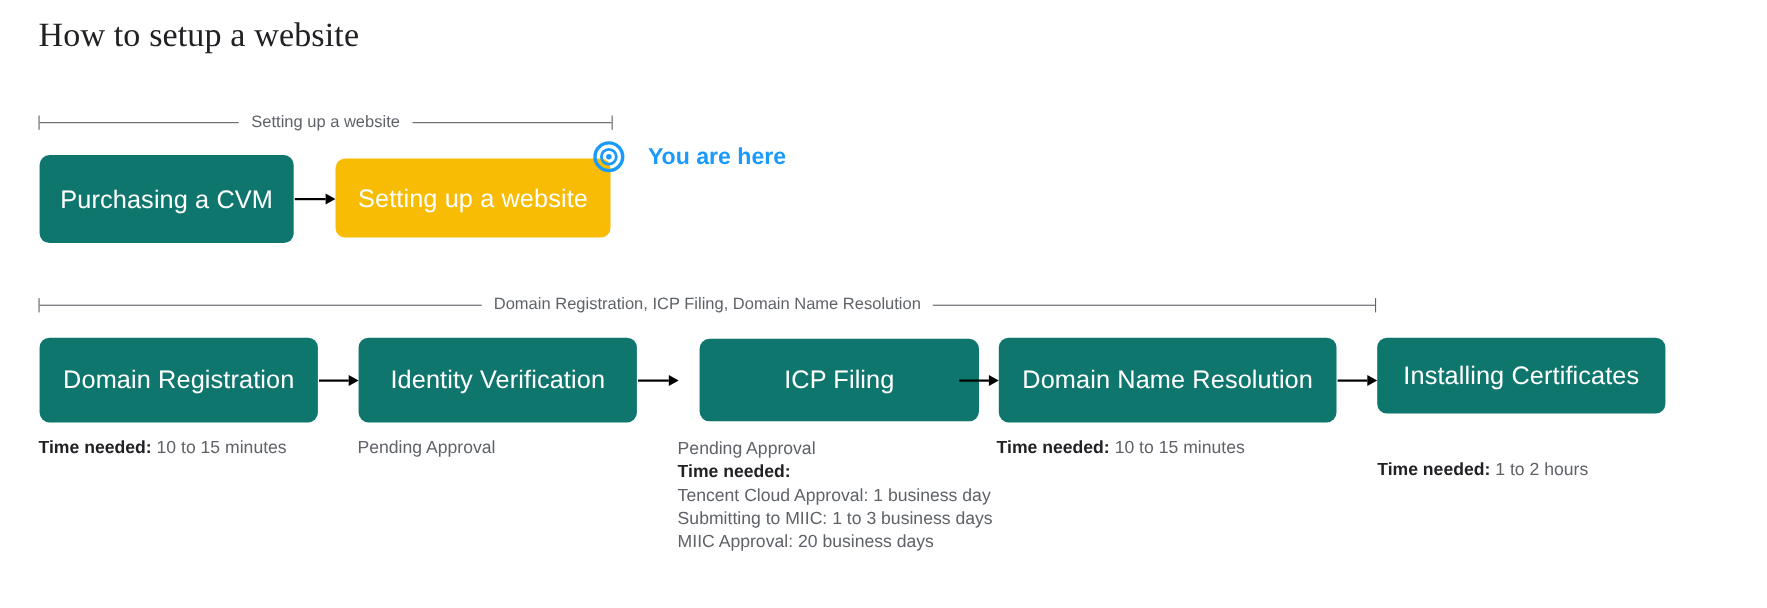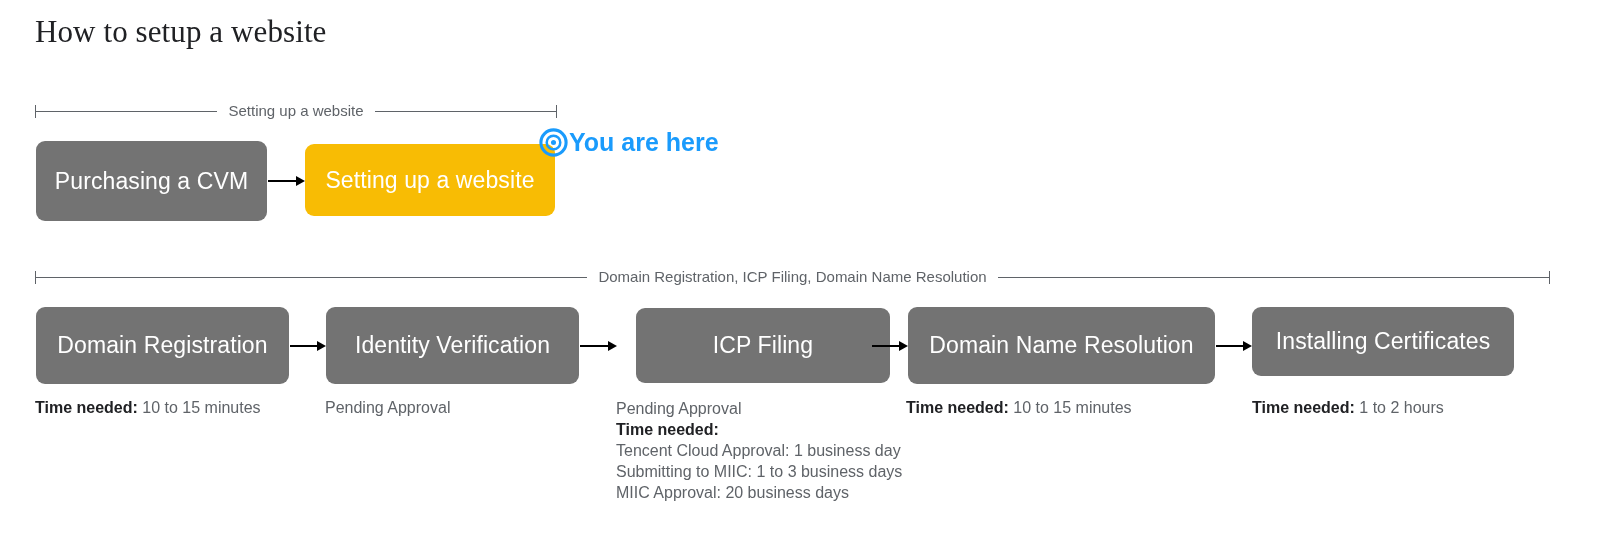--- a/index.html
+++ b/index.html
@@ -51,38 +51,38 @@
     flex: 0 0 auto;
     padding: 0 11px;
     font-size: 15px;
     color: #5f6368;
     white-space: nowrap;
     line-height: 1;
     transform: translateY(-1px);
   }
 
   #ruler-top { left: 35px; top: 100px; width: 522px; }
-  #ruler-bottom { left: 35px; top: 266px; width: 1515px; }
+  #ruler-bottom { left: 35px; top: 266px; width: 1216px; }
 
   
   .node {
     position: absolute;
     border-radius: 9px;
     display: flex;
     align-items: center;
     justify-content: center;
     box-sizing: border-box;
     color: #ffffff;
     font-size: 23px;
     font-weight: 400;
     letter-spacing: 0.1px;
     white-space: nowrap;
     cursor: pointer;
   }
-  .node.blue   { background: #737373; }
+  .node.blue   { background: #0f766e; }
   .node.orange { background: #f8bc04; }
 
   
   #node-purchasing-cvm   { left: 36px;  top: 141px; width: 231px; height: 80px; }
   #node-setting-website  { left: 305px; top: 144px; width: 250px; height: 72px; }
 
   
   #node-domain-registration   { left: 36px;   top: 307px; width: 253px; height: 77px; }
   #node-identity-verification { left: 326px;  top: 307px; width: 253px; height: 77px; }
   #node-icp-filing            { left: 636px;  top: 308px; width: 254px; height: 75px; }
@@ -122,21 +122,22 @@
     top: 127px;
     display: flex;
     align-items: center;
   }
   #you-are-here-icon {
     width: 31px;
     height: 31px;
     flex: 0 0 auto;
   }
   #you-are-here-label {
-    font-size: 25px;
+    margin-left: 20px;
+    font-size: 21px;
     font-weight: bold;
     color: #1a9bfc;
     white-space: nowrap;
   }
 
   
   .caption {
     position: absolute;
     font-size: 16px;
     color: #5f6368;
@@ -147,21 +148,21 @@
     color: #202124;
     font-weight: bold;
     margin-top: 36px;
   }
   .caption .line { display: block; }
 
   #caption-domain-registration    { left: 35px;   top: 397px; }
   #caption-identity-verification  { left: 325px;  top: 397px; }
   #caption-icp-filing             { left: 616px;  top: 398px; }
   #caption-domain-name-resolution { left: 906px;  top: 397px; }
-  #caption-installing-certificates{ left: 1252px; top: 397px; }
+  #caption-installing-certificates{ left: 1252px; top: 417px; }
 </style>
 </head>
 <body>
 
 <div id="page-title">How to setup a website</div>
 
 <div class="span-ruler" id="ruler-top">
   <div class="span-tick"></div>
   <div class="span-line"></div>
   <div class="span-label">Setting up a website</div>

